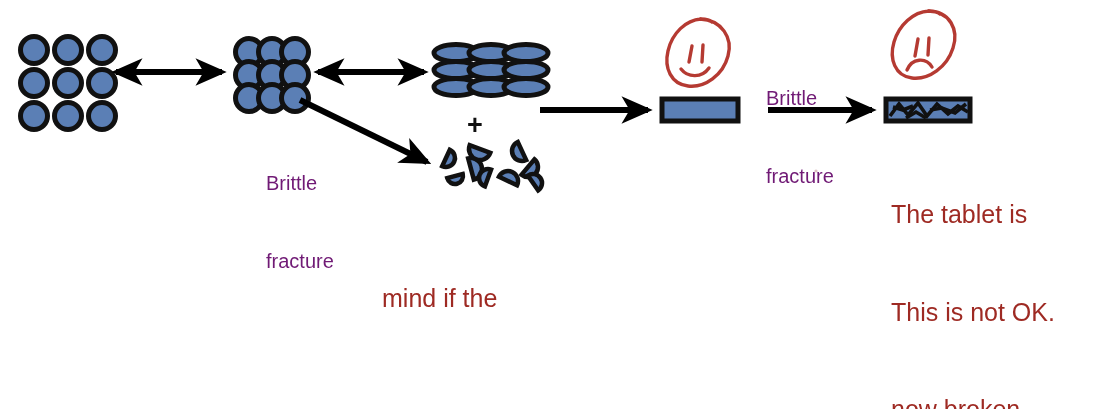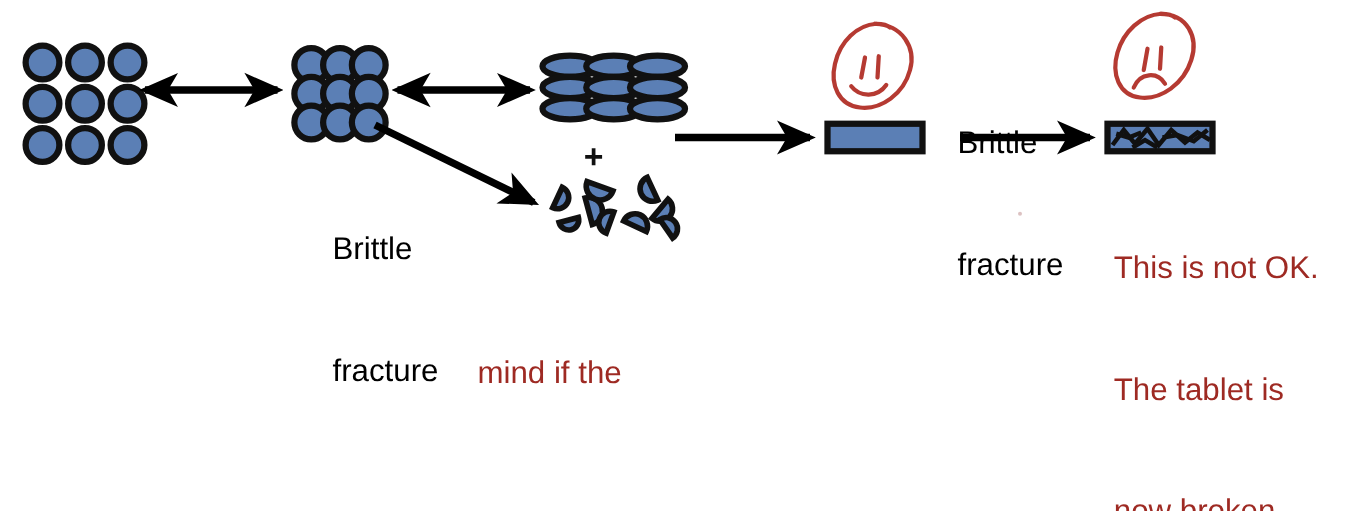--- a/index.html
+++ b/index.html
@@ -19,22 +19,22 @@
     inset: 0;
     width: 1093px;
     height: 409px;
   }
   .txt {
     position: absolute;
     white-space: pre;
     line-height: 1.30;
   }
   .label-purple {
-    color: #000000;
-    font-size: 25px;
+    color: #701a75;
+    font-size: 20px;
   }
   .caption-red {
     color: #9e2a23;
     font-size: 25px;
   }
   .plus-sign {
     position: absolute;
     color: #101010;
     font-size: 27px;
     font-weight: 600;
@@ -171,21 +171,21 @@
 
 <div class="plus-sign" style="left:467px; top:112px;">+</div>
 
 <div class="txt caption-red" style="left:382px; top:217px;">
   <div>mind if the</div>
   
   
 </div>
 
 <div class="txt caption-red" style="left:891px; top:133px;">
+  <div>The tablet is</div>
   <div>This is not OK.</div>
-  <div>The tablet is</div>
   <div>now broken</div>
   
   
   
   
   
 </div>
 
 </body></html>

